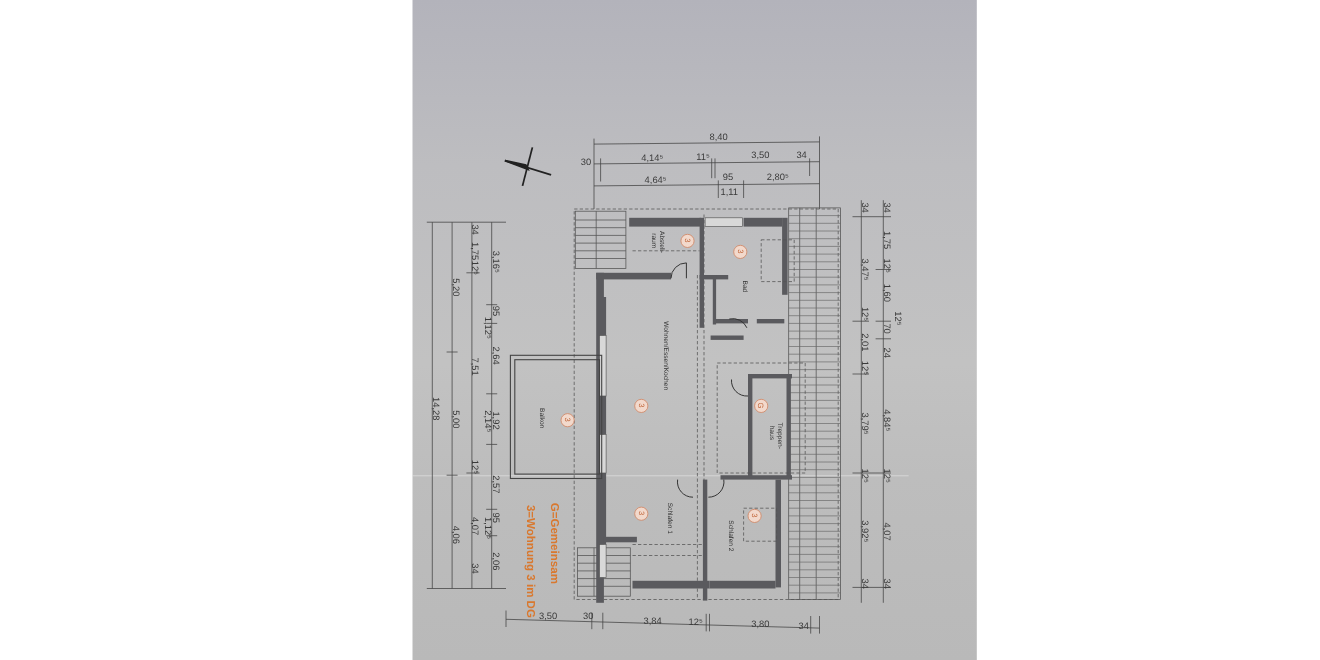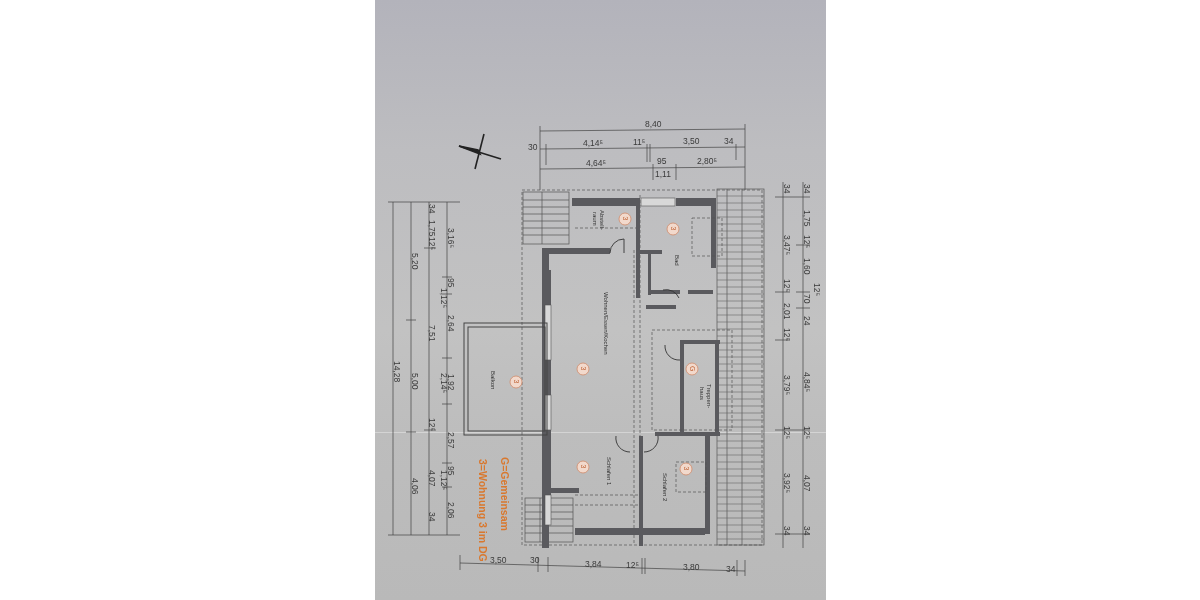--- a/index.html
+++ b/index.html
@@ -1,21 +1,21 @@
 <!DOCTYPE html>
 <html><head>
 <meta charset="utf-8">
 <style>
   html, body { margin: 0; padding: 0; }
   body {
     width: 1200px; height: 600px; background: #ffffff; overflow: hidden;
     position: relative; font-family: "Liberation Sans", sans-serif;
   }
   .photo {
-    position: absolute; left: 375px; top: 0; width: 451px; height: 600px;
+    position: absolute; left: 375px; top: 0; width: 513px; height: 600px;
     background: linear-gradient(180deg, #b3b3bb 0%, #bdbdc0 25%, #c2c2c2 55%, #bdbdbd 72%, #b9b9b9 100%);
     overflow: hidden;
   }
   .fold {
     position: absolute; left: 0; top: 432px; width: 451px; height: 1px;
     background: rgba(255,255,255,0.35);
   }
   svg { position: absolute; left: 0; top: 0; }
   .dim-text { font-family: "Liberation Sans", sans-serif; font-size: 8.5px; fill: #3a3a3a; }
   .room-text { font-family: "Liberation Sans", sans-serif; font-size: 6px; fill: #333; }

